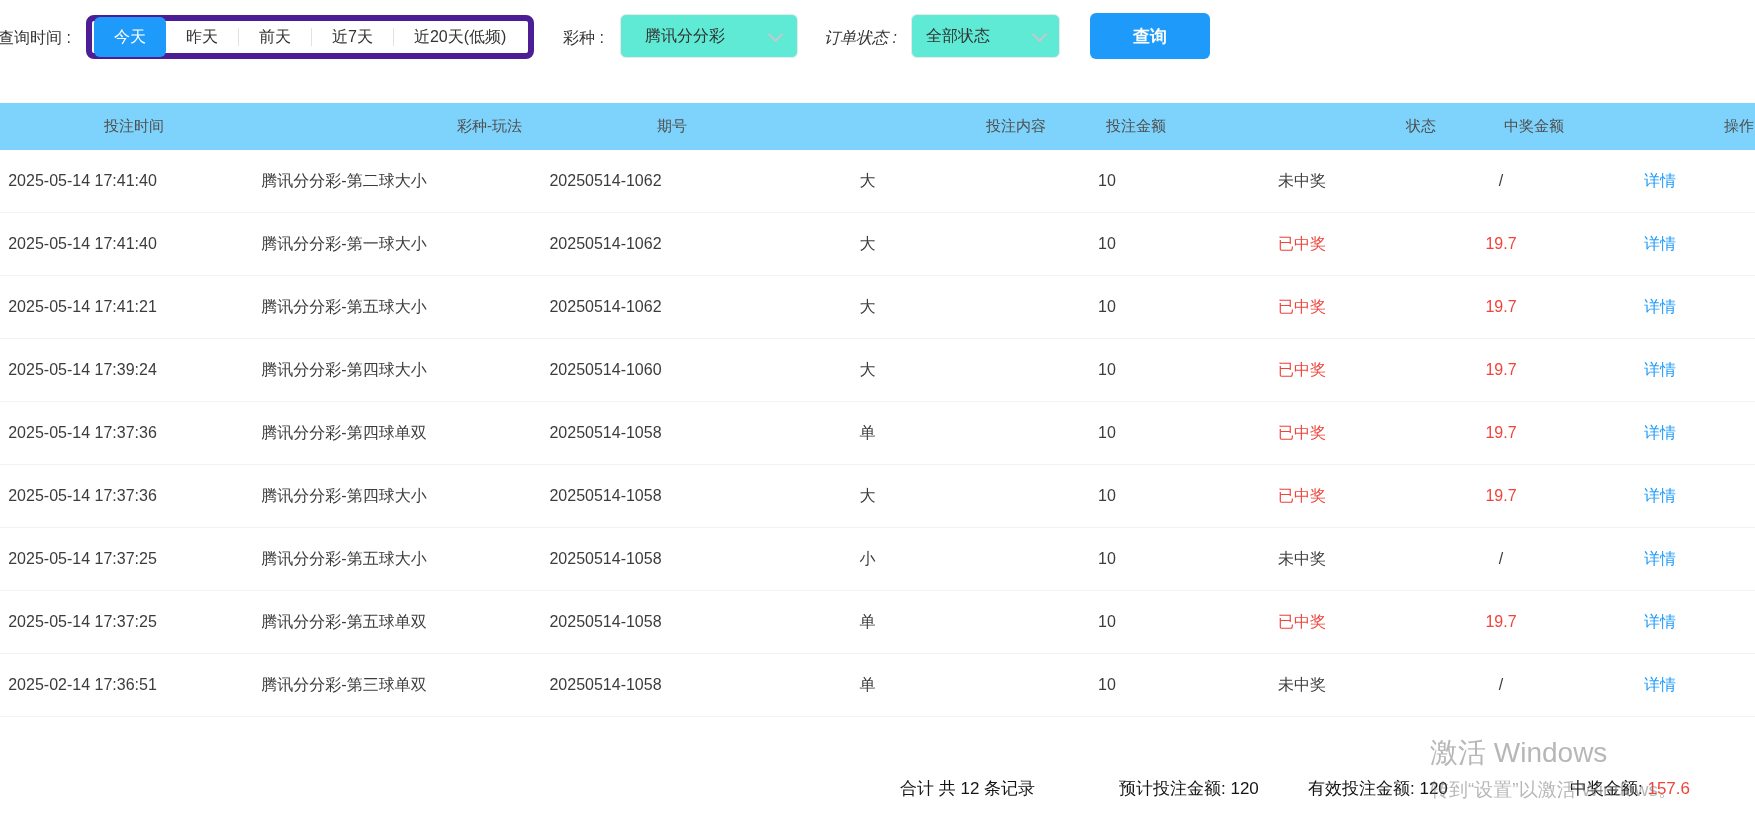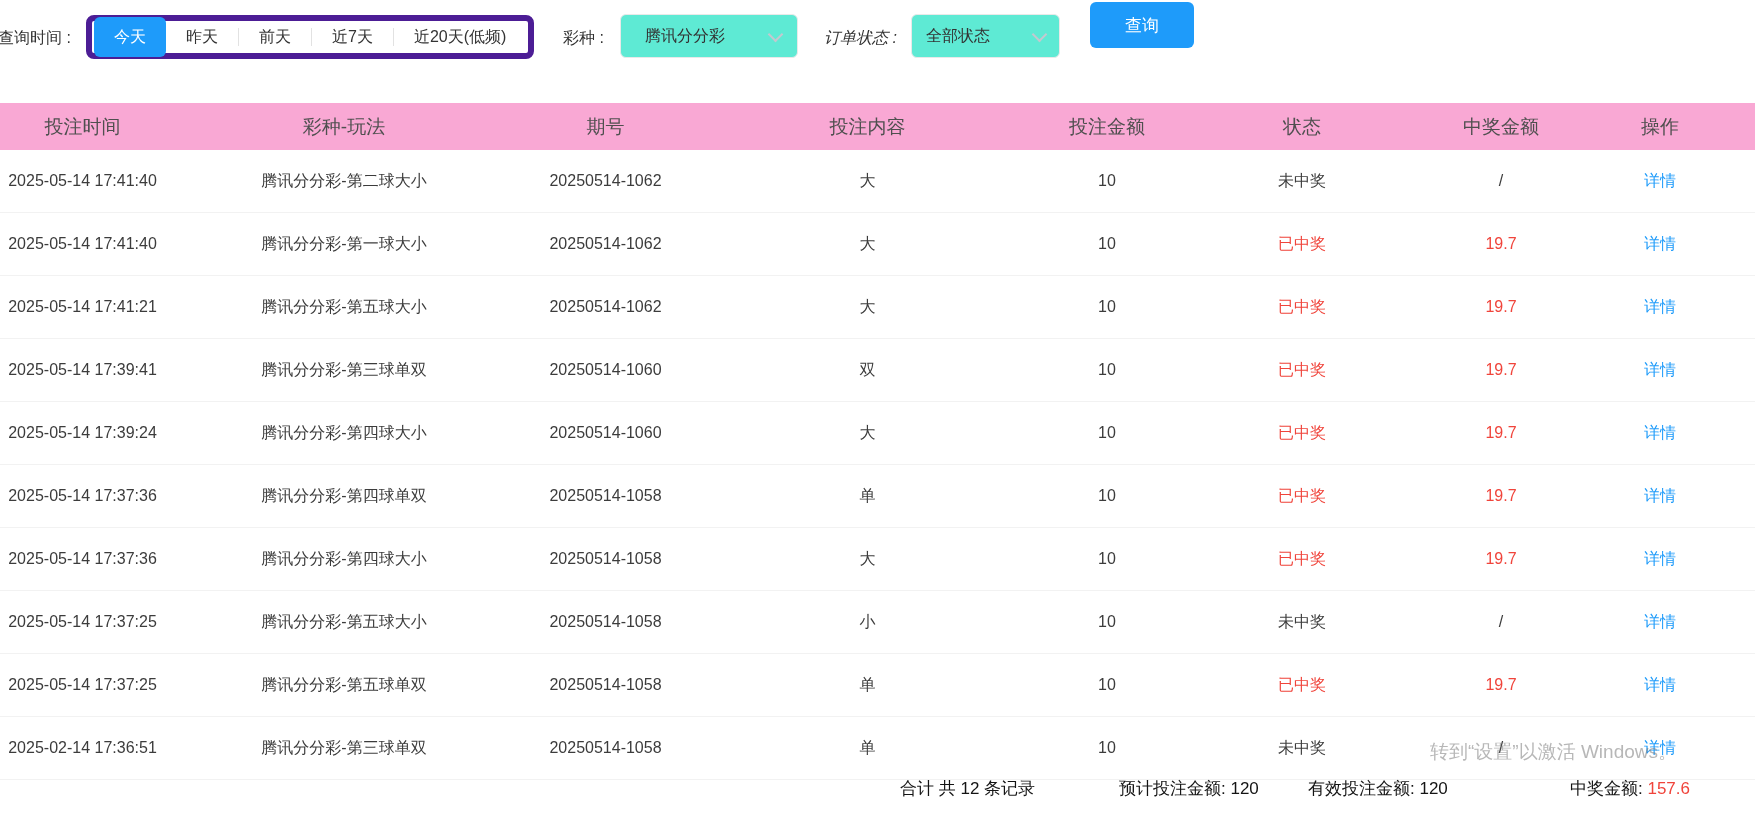--- a/index.html
+++ b/index.html
@@ -31,29 +31,30 @@
     justify-content:space-between;font-size:16px;color:#333;cursor:pointer;
   }
   #sel-lottery{left:620px;width:178px;padding:0 16px 0 24px;}
   #sel-status{left:911px;width:149px;padding:0 14px 0 14px;}
   .chev{
     width:9px;height:9px;flex:none;margin-left:10px;margin-top:-4px;
     border-right:2px solid #c4c8cf;border-bottom:2px solid #c4c8cf;
     transform:rotate(45deg);
   }
   .search-btn{
-    position:absolute;left:1090px;top:2px;width:104px;height:46px;
+    position:absolute;left:1090px;top:13px;width:120px;height:46px;
     background:#1e9bfa;color:#fff;font-size:17px;border:none;border-radius:6px;cursor:pointer;
     font-family:inherit;
+    font-weight:bold;
   }
   
   table{position:absolute;top:103px;left:0;width:1755px;border-collapse:collapse;table-layout:fixed;}
   thead th{
-    background:#f9a8d4;height:45px;font-weight:400;font-size:19px;color:#4f4f4f;
-    text-align:center;overflow:hidden;white-space:nowrap;
+    background:#7dd3fc;height:45px;font-weight:400;font-size:15px;color:#4f4f4f;
+    text-align:right;overflow:hidden;white-space:nowrap;
   }
   tbody td{
     height:60px;text-align:center;font-size:16px;color:#3c3c3c;
     border-bottom:1px solid #f2f2f2;overflow:hidden;white-space:nowrap;
   }
   td.won,span.won{color:#f0443b;}
   a.link{color:#1e9bfa;cursor:pointer;text-decoration:none;}
   
   .sum-item{position:absolute;top:777px;font-size:17px;color:#141414;white-space:nowrap;}
   #sum-total{left:900px;}
@@ -148,30 +149,20 @@
     <td>2025-05-14 17:41:21</td>
     <td>腾讯分分彩-第五球大小</td>
     <td>20250514-1062</td>
     <td>大</td>
     <td>10</td>
     <td class="won">已中奖</td>
     <td class="won">19.7</td>
     <td><a class="link">详情</a></td>
   </tr>
 
-  <tr>
-    <td>2025-05-14 17:39:41</td>
-    <td>腾讯分分彩-第三球单双</td>
-    <td>20250514-1060</td>
-    <td>双</td>
-    <td>10</td>
-    <td class="won">已中奖</td>
-    <td class="won">19.7</td>
-    <td><a class="link">详情</a></td>
-  </tr>
 
   <tr>
     <td>2025-05-14 17:39:24</td>
     <td>腾讯分分彩-第四球大小</td>
     <td>20250514-1060</td>
     <td>大</td>
     <td>10</td>
     <td class="won">已中奖</td>
     <td class="won">19.7</td>
     <td><a class="link">详情</a></td>
@@ -233,14 +224,15 @@
   </tr>
 </tbody>
 </table>
 
 <span class="sum-item" id="sum-total">合计 共 12 条记录</span>
 <span class="sum-item" id="sum-expected"><span>预计投注金额: </span><span>120</span></span>
 <span class="sum-item" id="sum-valid"><span>有效投注金额: </span><span>120</span></span>
 <span class="sum-item" id="sum-prize"><span>中奖金额: </span><span class="won">157.6</span></span>
 
 <div class="watermark">
+  <div class="l1">激活 Windows</div>
   <div class="l2">转到“设置”以激活 Windows。</div>
 </div>
 
 </body></html>

